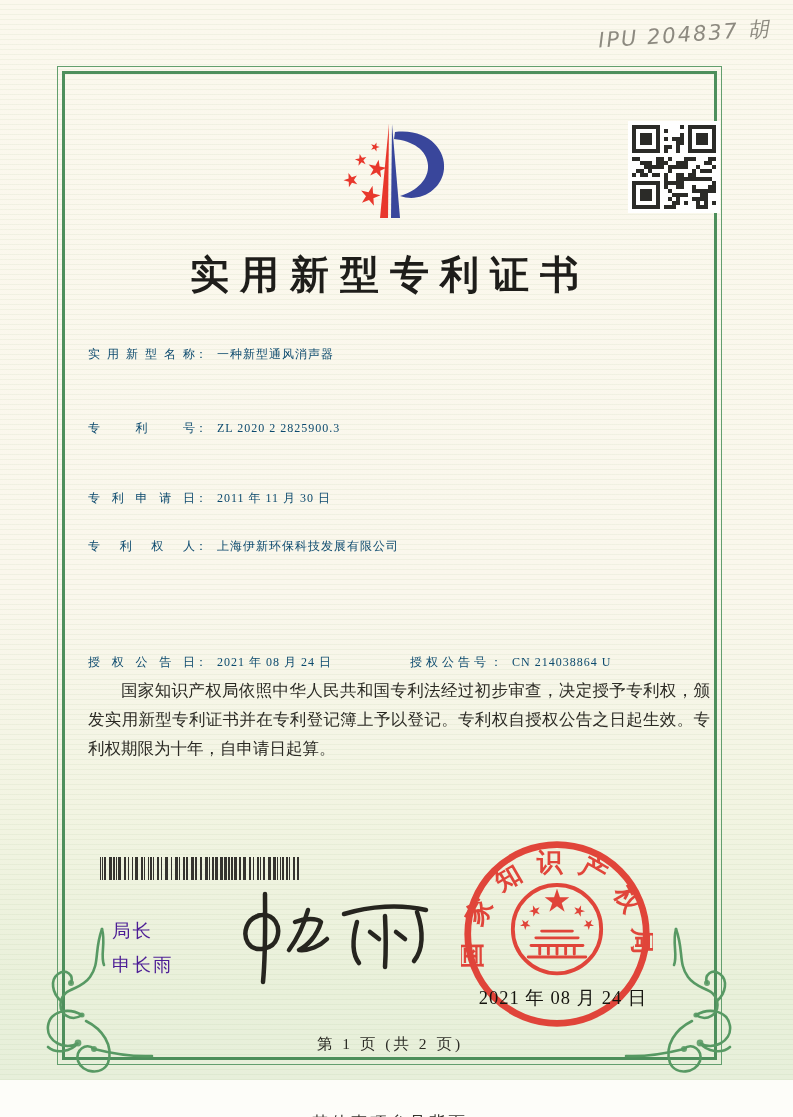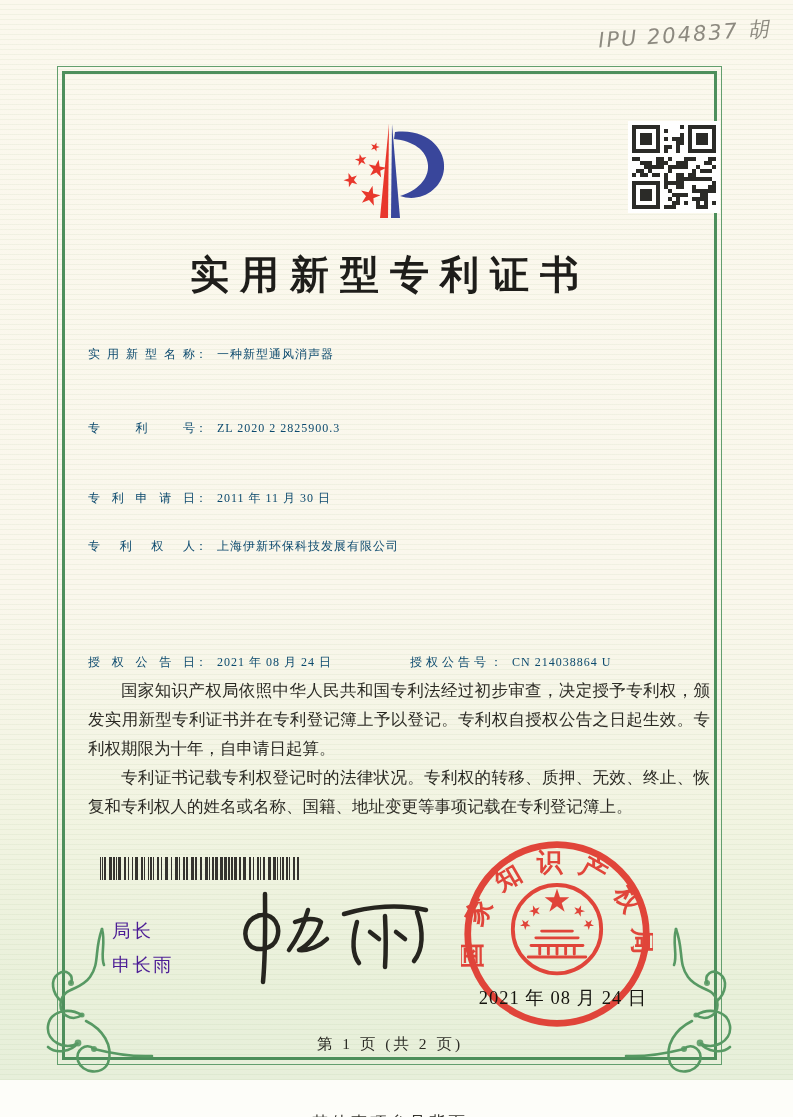--- a/index.html
+++ b/index.html
@@ -254,21 +254,20 @@
   </div>
   <div class="field" style="top:538px">
     <span class="flabel">专利权人</span><span class="fcolon">：</span><span class="fvalue">上海伊新环保科技发展有限公司</span>
   </div>
   <div class="field" style="top:654px">
     <span class="flabel">授权公告日</span><span class="fcolon">：</span><span class="fvalue">2021 年 08 月 24 日</span><span class="grant-pair"><span style="letter-spacing:4px">授权公告号</span><span class="fcolon">：</span><span class="fvalue">CN 214038864 U</span></span>
   </div>
 
   <div class="paras">
     <p>国家知识产权局依照中华人民共和国专利法经过初步审查，决定授予专利权，颁发实用新型专利证书并在专利登记簿上予以登记。专利权自授权公告之日起生效。专利权期限为十年，自申请日起算。</p>
-    <p>专利证书记载专利权登记时的法律状况。专利权的转移、质押、无效、终止、恢复和专利权人的姓名或名称、国籍、地址变更等事项记载在专利登记簿上。</p>
   </div>
 
   <div class="barcode" id="barcode">
       <i style="width:1px"></i>
       <u style="width:1px"></u>
       <i style="width:1px"></i>
       <u style="width:1px"></u>
       <i style="width:2px"></i>
       <u style="width:3px"></u>
       <i style="width:3px"></i>

